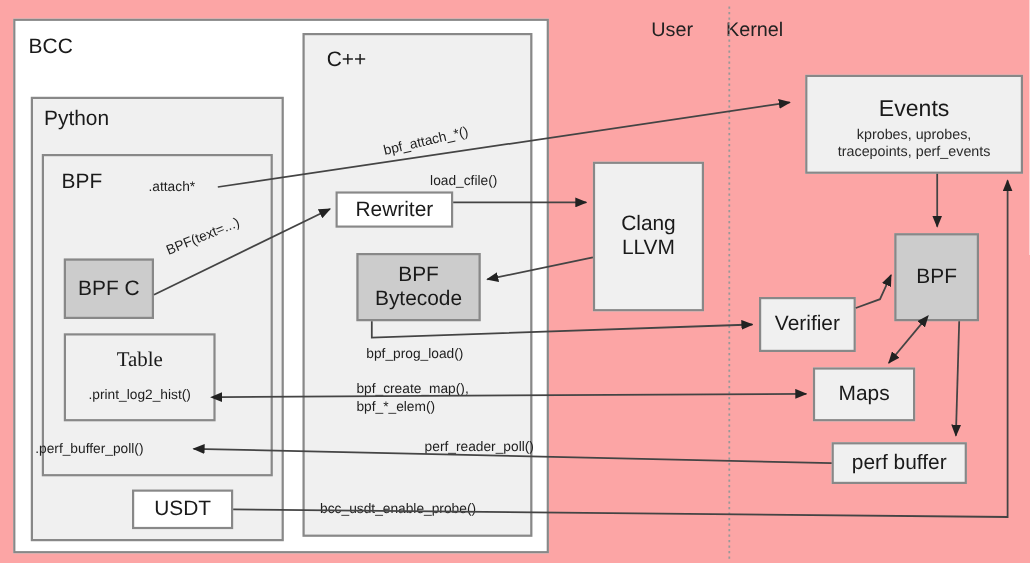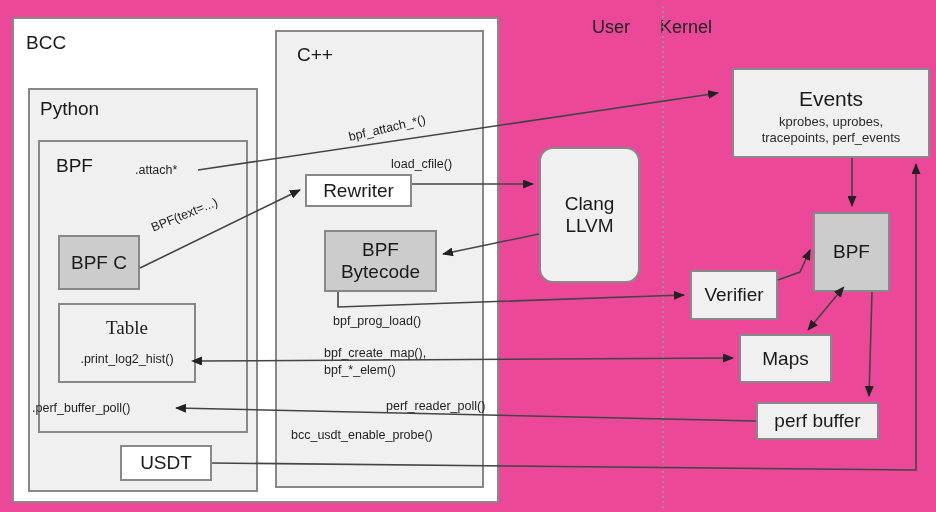--- a/index.html
+++ b/index.html
@@ -5,21 +5,21 @@
 <style>
   html, body {
     margin: 0;
     padding: 0;
     background: #ffffff;
   }
   #canvas {
     position: relative;
     width: 936px;
     height: 512px;
-    background: #ec4899;
+    background: #fca5a5;
     font-family: "Liberation Sans", "DejaVu Sans", sans-serif;
     overflow: hidden;
   }
   svg#wires {
     position: absolute;
     left: 0;
     top: 0;
     width: 936px;
     height: 512px;
     pointer-events: none;
@@ -144,21 +144,21 @@
       </div>
   </div>
 
   <div class="box dark" style="left:324px; top:230px; width:113px; height:62px;">
     <div class="centerwrap">
       <span>BPF</span>
       <span>Bytecode</span>
     </div>
   </div>
 
-  <div class="box" style="left:539px; top:147px; width:101px; height:136px;border-radius:14px;">
+  <div class="box" style="left:539px; top:147px; width:101px; height:136px;">
     <div class="centerwrap">
       <span>Clang</span>
       <span>LLVM</span>
     </div>
   </div>
 
   <div class="box" style="left:690px; top:270px; width:88px; height:50px;">
     <div class="centerwrap">
         <span>Verifier</span>
       </div>
@@ -194,21 +194,21 @@
 
   <div class="edgelabel" style="left:391px; top:157px;">load_cfile()</div>
 
   <div class="edgelabel" style="left:333px; top:314px;">bpf_prog_load()</div>
 
   <div class="edgelabel" style="left:324px; top:346px;">bpf_create_map(),</div>
   <div class="edgelabel" style="left:324px; top:363px;">bpf_*_elem()</div>
 
   <div class="edgelabel" style="left:338px; top:399px;padding-left:48px;">perf_reader_poll()</div>
 
-  <div class="edgelabel" style="left:291px; top:428px;">bcc_usdt_enable_probe()</div>
+  <div class="edgelabel" style="left:291px; top:455px;">bcc_usdt_enable_probe()</div>
 
   <svg id="wires" viewBox="0 0 936 512">
     <defs>
       <marker id="ah" markerWidth="11" markerHeight="9" refX="10" refY="4.5" orient="auto" markerUnits="userSpaceOnUse">
         <path d="M0,0 L11,4.5 L0,9 z" fill="#222222"></path>
       </marker>
       <marker id="ah-start" markerWidth="11" markerHeight="9" refX="1" refY="4.5" orient="auto-start-reverse" markerUnits="userSpaceOnUse">
         <path d="M0,0 L11,4.5 L0,9 z" fill="#222222"></path>
       </marker>
     </defs>

